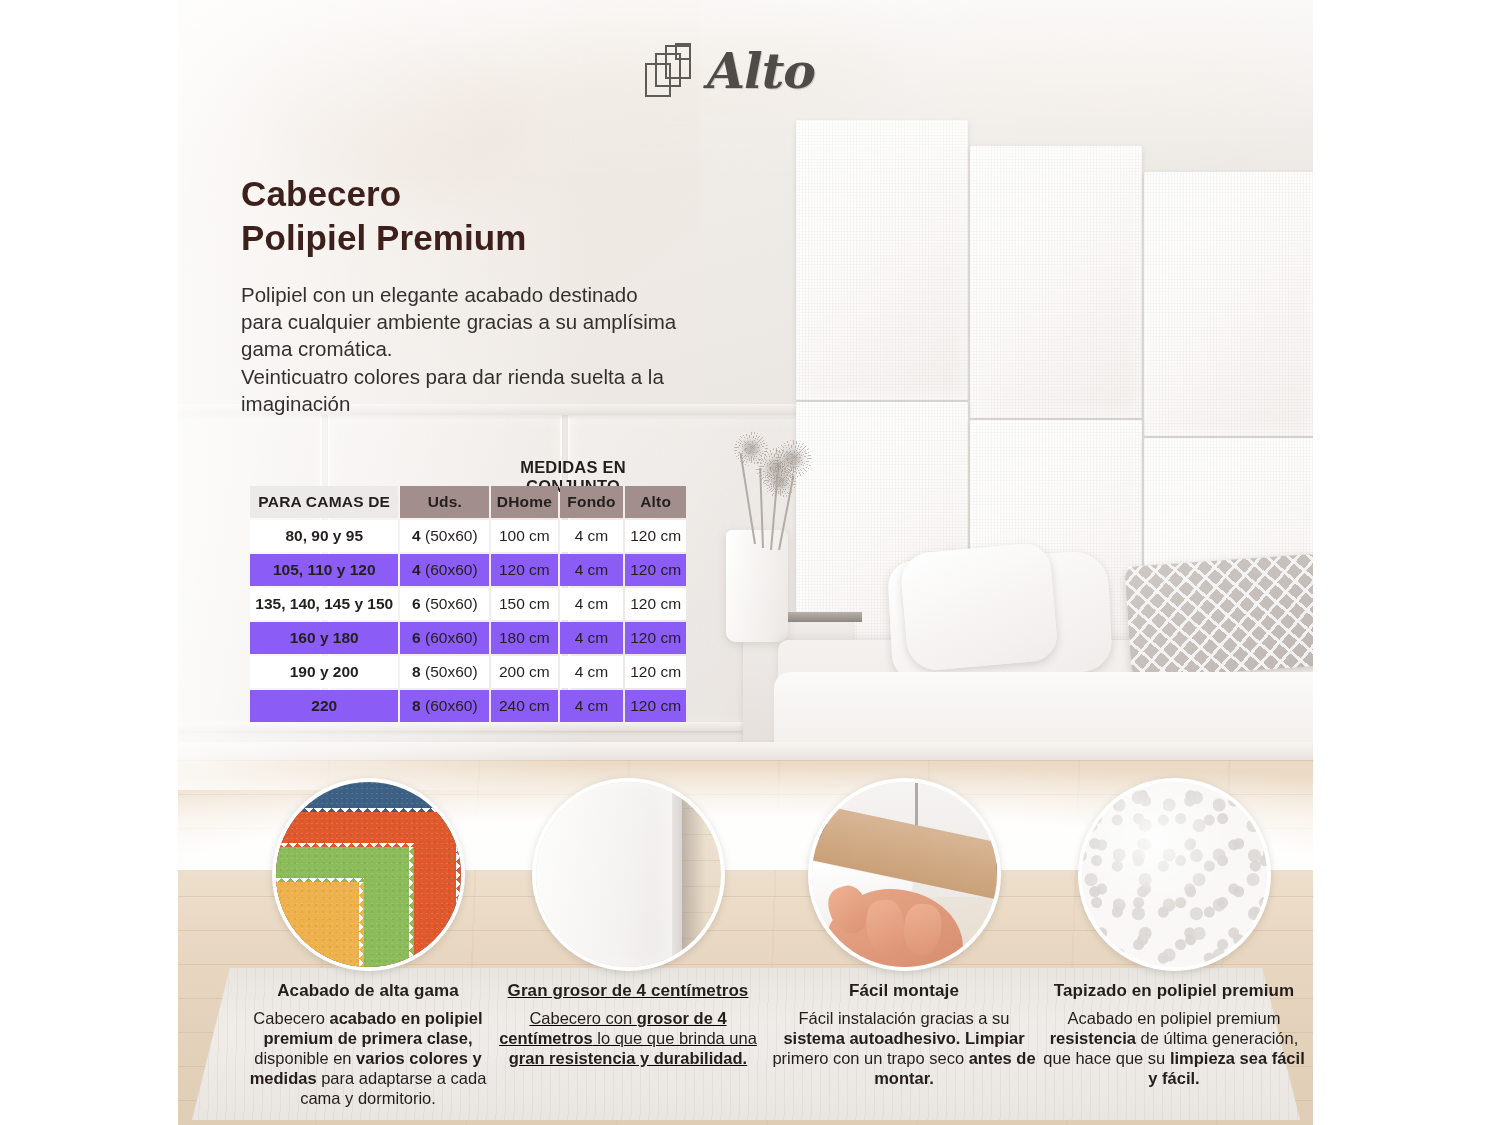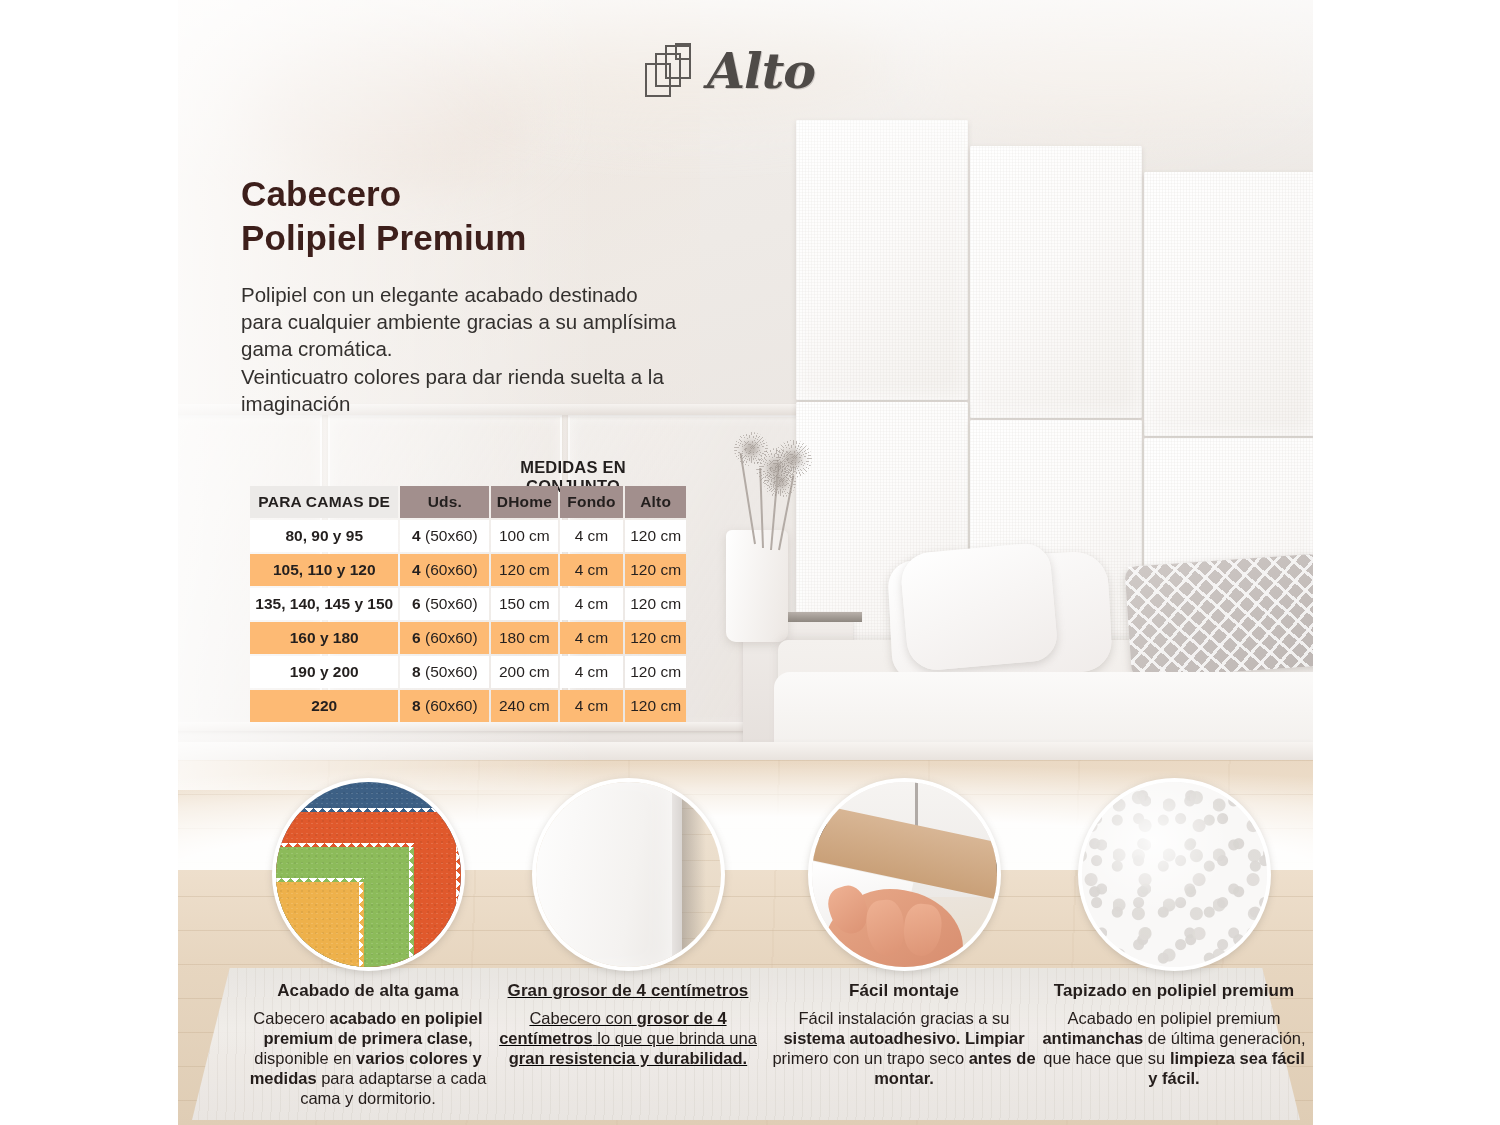--- a/index.html
+++ b/index.html
@@ -111,21 +111,21 @@
   table.spec{position:absolute;left:16px;top:26px;border-collapse:separate;border-spacing:2px 2px;width:440px;}
   table.spec th,table.spec td{padding:0;height:32px;vertical-align:middle;text-align:center;
      font-size:15.5px;color:#231f1e;white-space:nowrap;}
   th.h-beds{background:#eceae8;color:#231f1e;font-weight:600;font-size:16.5px;width:150px;letter-spacing:.2px;}
   th.h-mauve{background:#a28f8d;color:#ffffff;font-weight:600;font-size:16.5px;letter-spacing:.2px;}
   th.h-uds{width:92px;}
   th.h-largo{width:68px;}
   th.h-fondo{width:66px;}
   th.h-alto{width:62px;}
   tr.r-odd td{background:#ffffff;}
-  tr.r-even td{background:#fdba74;}
+  tr.r-even td{background:#8b5cf6;}
   td.c-beds{font-weight:700;font-size:16px;}
   td.c-uds b{font-weight:700;}
   td.c-uds{font-weight:400;}
 
   
   .feat{position:absolute;width:264px;text-align:center;}
   .feat .circle{width:185px;height:185px;border-radius:50%;margin:0 auto;position:relative;
      border:4px solid #ffffff;overflow:hidden;box-shadow:0 2px 7px rgba(120,110,105,.25);background:#fff;}
   .feat .cap-title{margin-top:10px;font-size:17px;font-weight:700;color:#241d1b;letter-spacing:.1px;}
   .feat .cap-body{margin-top:8px;font-size:16.5px;line-height:1.21;color:#241d1b;}
@@ -397,17 +397,17 @@
       <div class="cap-body">Fácil instalación gracias a su <b>sistema autoadhesivo.</b> <b>Limpiar</b> primero con un trapo seco <b>antes de montar.</b></div>
     </div>
 
     <div class="feat" style="left:1042px;top:778px;">
       <div class="circle">
         <div class="c4-bg"></div>
         <div class="c4-tex"></div>
         <div class="c4-sheen"></div>
       </div>
       <div class="cap-title">Tapizado en polipiel premium</div>
-      <div class="cap-body">Acabado en polipiel premium <b>antimanchas</b> de última generación, que hace que su <b>limpieza sea fácil y fácil.</b></div>
+      <div class="cap-body">Acabado en polipiel premium <b>resistencia</b> de última generación, que hace que su <b>limpieza sea fácil y fácil.</b></div>
     </div>
 
   </div>
 </div>
 
 </body></html>

